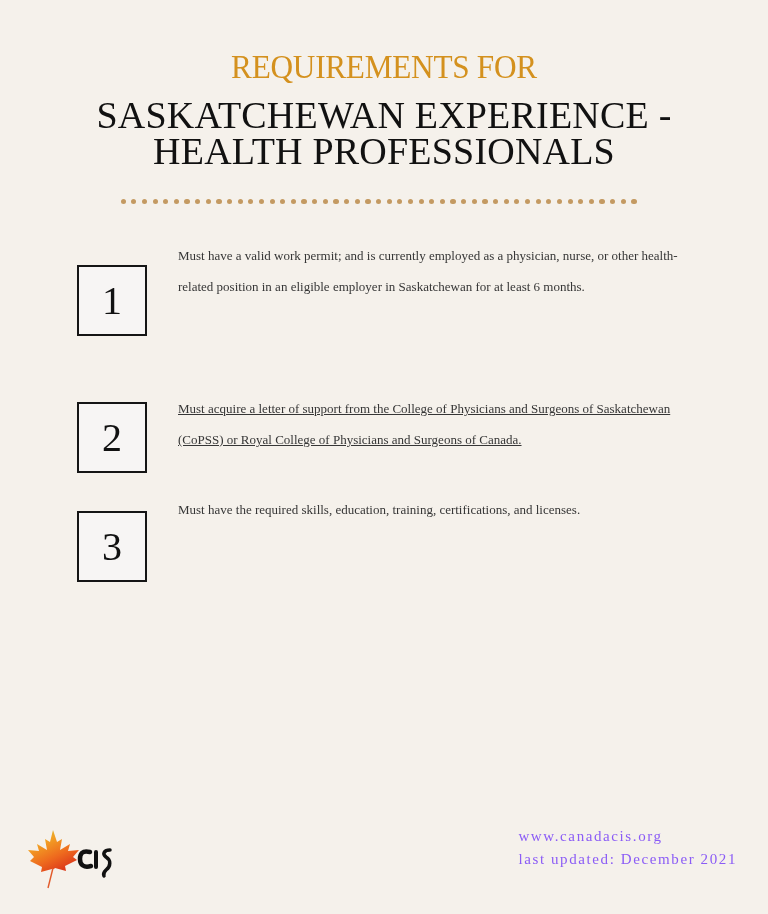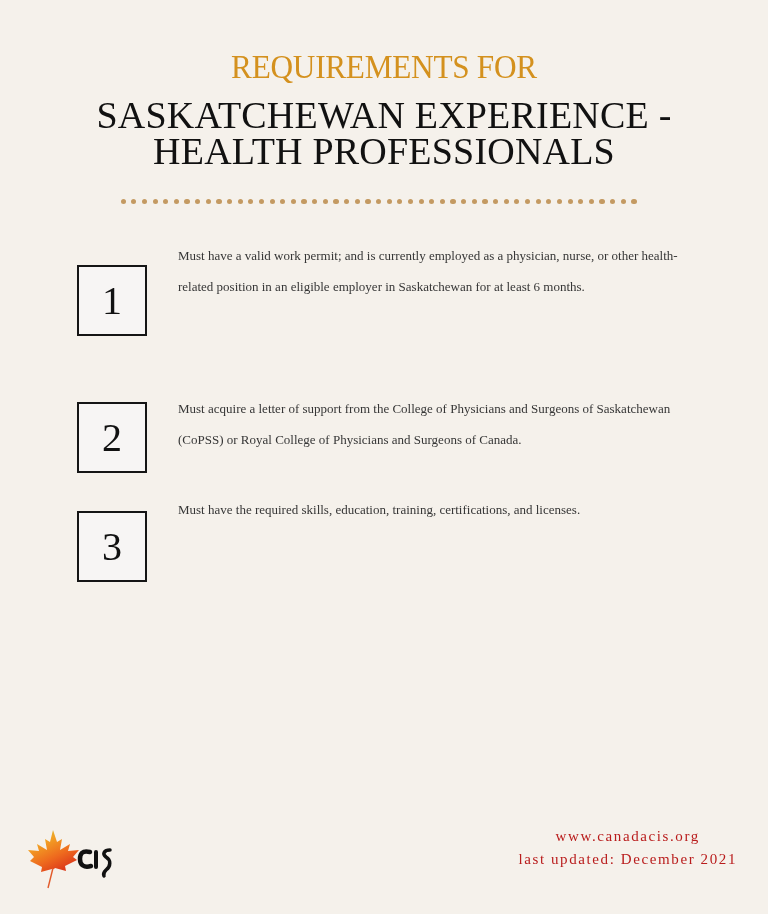--- a/index.html
+++ b/index.html
@@ -47,23 +47,23 @@
     display: flex; align-items: center; justify-content: center;
     font-size: 40px; color: #111111;
   }
   .req-text {
     position: absolute; left: 178px; width: 505px;
     font-size: 13px; line-height: 31px;
     color: #363636;
   }
   .footer {
     position: absolute; right: 31px; top: 825px;
-    text-align: center;
+    text-align: left;
     font-size: 15px; line-height: 22.5px;
-    color: #b91c1c;
+    color: #8b5cf6;
     letter-spacing: 1.6px;
   }
   .footer div { white-space: nowrap; }
   .logo {
     position: absolute; left: 24px; top: 826px; width: 96px; height: 66px;
   }
 </style>
 </head>
 <body>
 
@@ -123,21 +123,21 @@
     <span class="dot"></span>
     <span class="dot"></span>
     <span class="dot"></span>
     <span class="dot"></span>
   </div>
 
 <div class="num-box" style="top:265px;">1</div>
 <div class="req-text" style="top:240px;">Must have a valid work permit; and is currently employed as a physician, nurse, or other health-related position in an eligible employer in Saskatchewan for at least 6 months.</div>
 
 <div class="num-box" style="top:402px;">2</div>
-<div class="req-text" style="top:393px;">Must acquire a letter of support from the College of Physicians and Surgeons of Saskatchewan (CoPSS) or Royal College of Physicians and Surgeons of Canada.</div>
+<div class="req-text" style="top:393px;text-decoration:underline;">Must acquire a letter of support from the College of Physicians and Surgeons of Saskatchewan (CoPSS) or Royal College of Physicians and Surgeons of Canada.</div>
 
 <div class="num-box" style="top:511px;">3</div>
 <div class="req-text" style="top:494px;">Must have the required skills, education, training, certifications, and licenses.</div>
 
 <div class="logo">
   <svg width="96" height="66" viewBox="0 0 96 66">
     <defs>
       <linearGradient id="lg" x1="0" y1="0" x2="0.6" y2="1">
         <stop offset="0" stop-color="#c8c432"></stop>
         <stop offset="0.35" stop-color="#f2a024"></stop>

